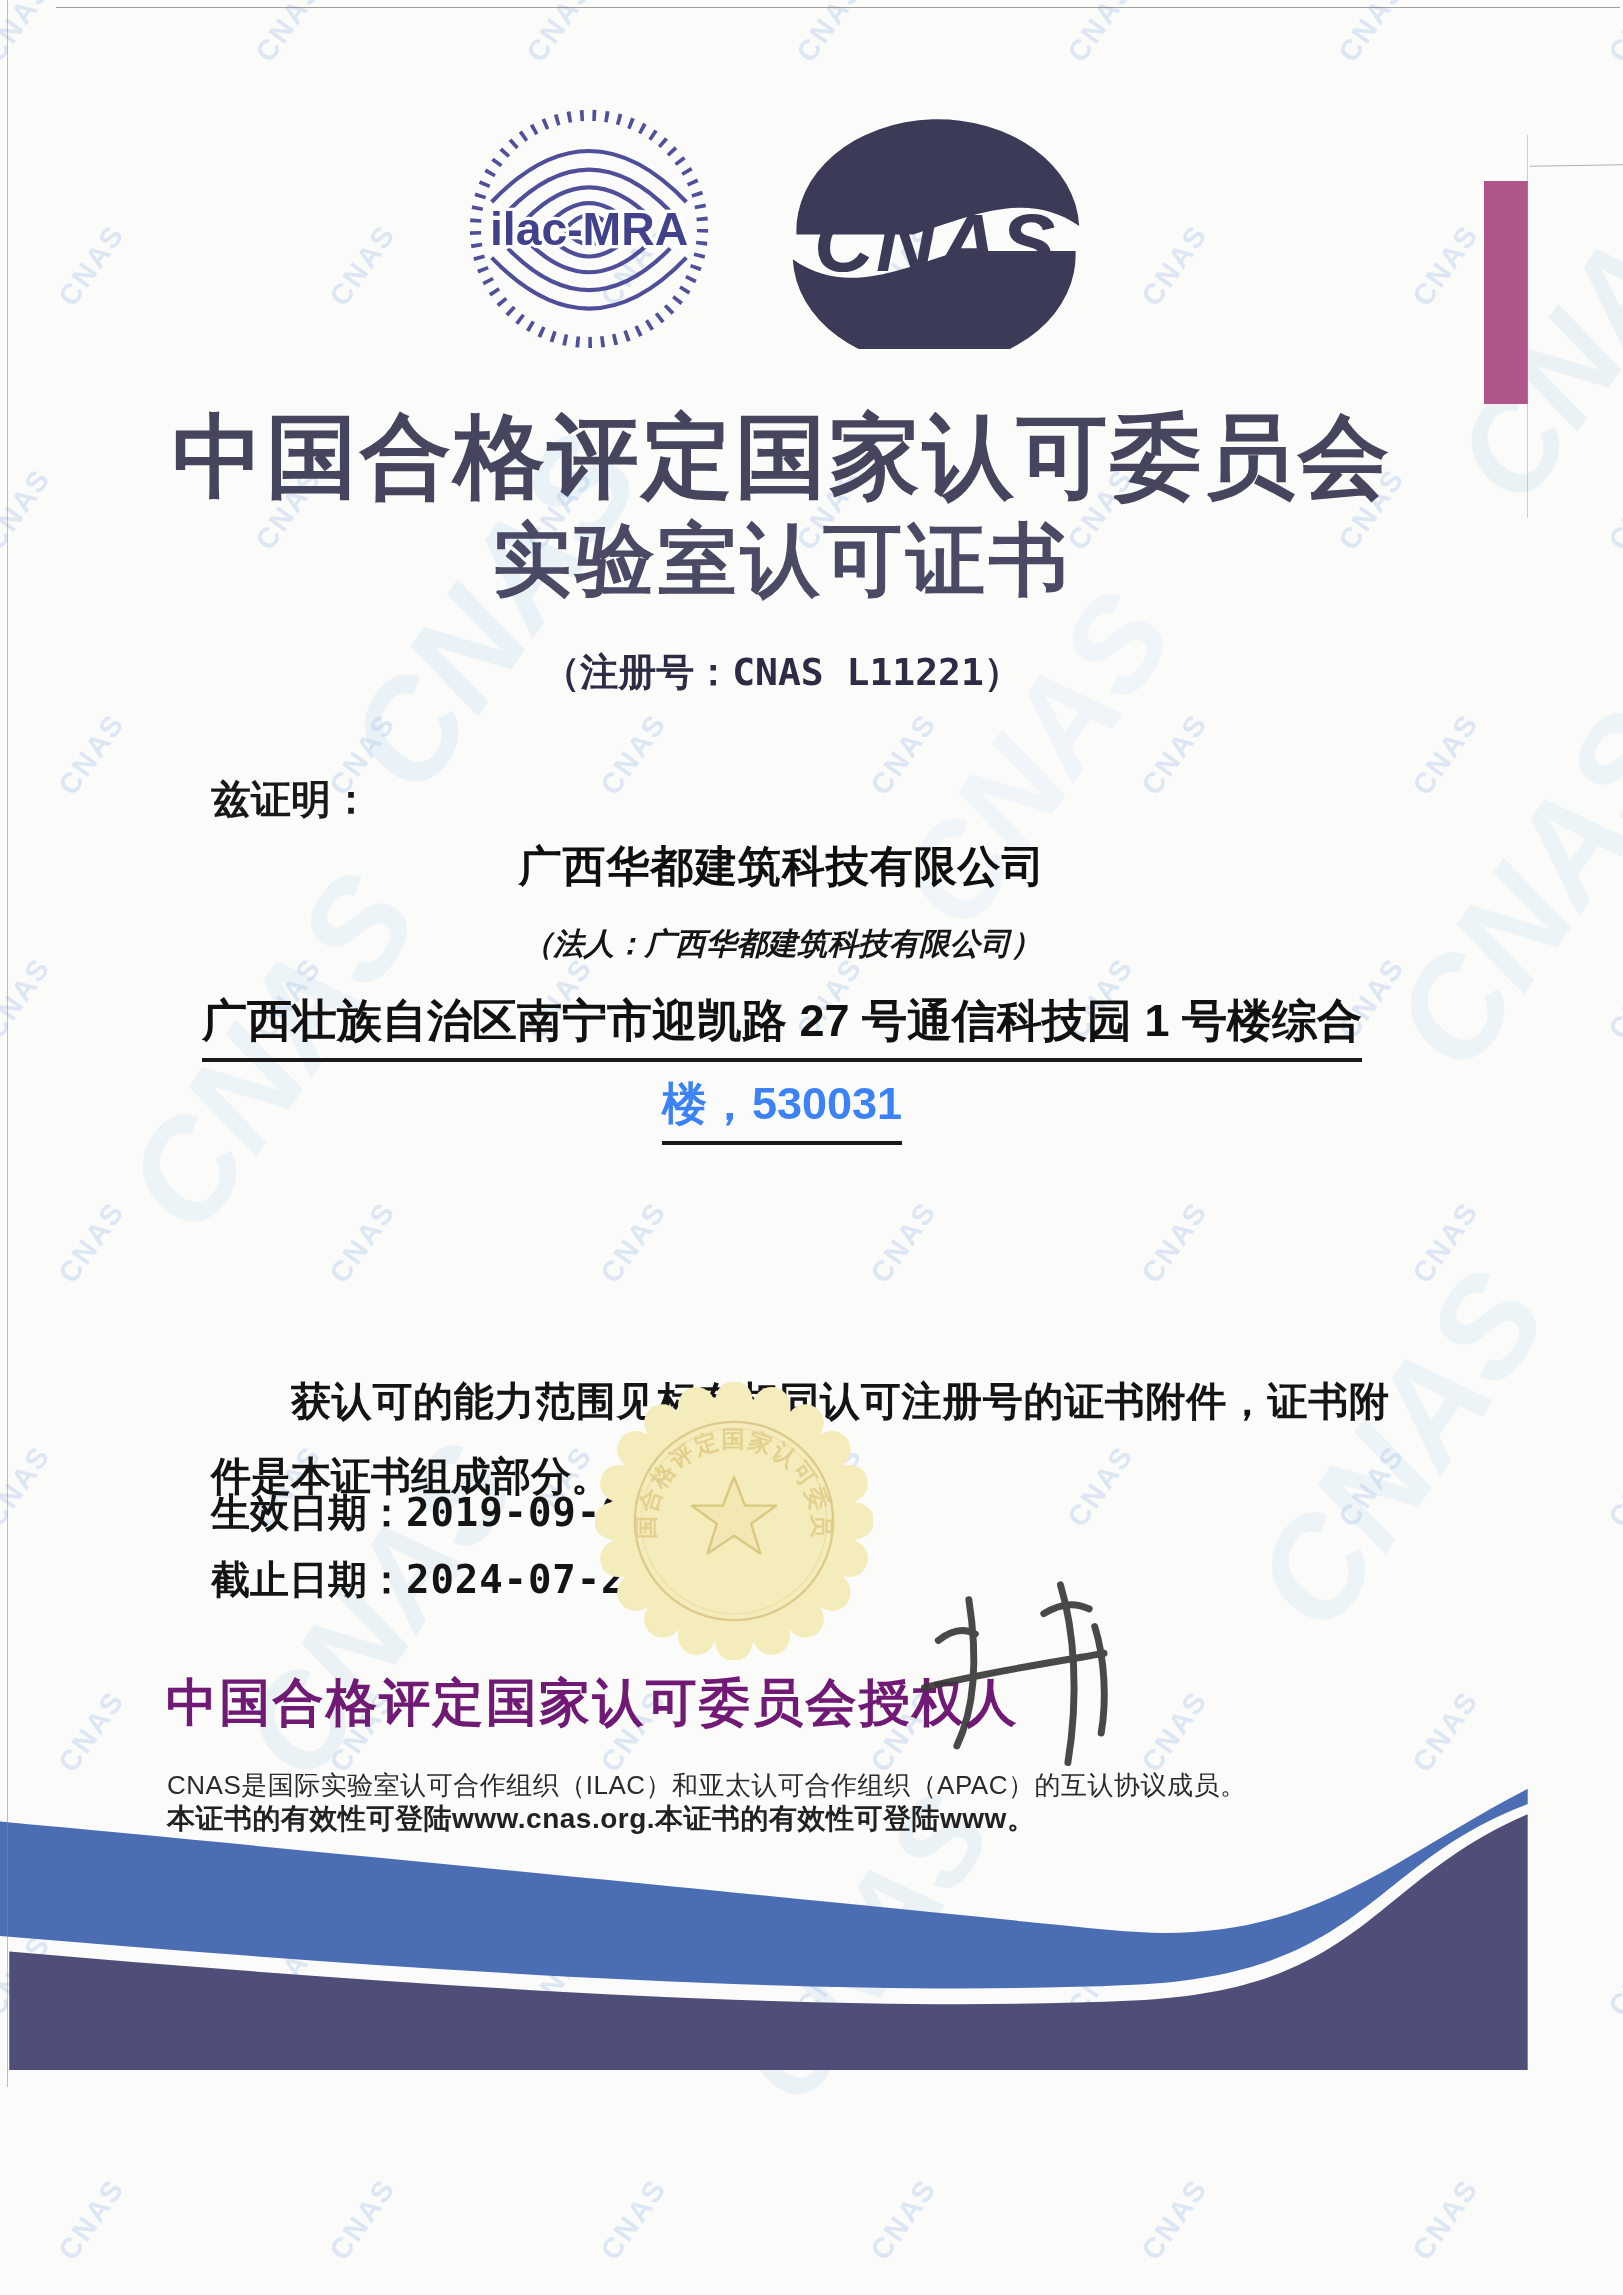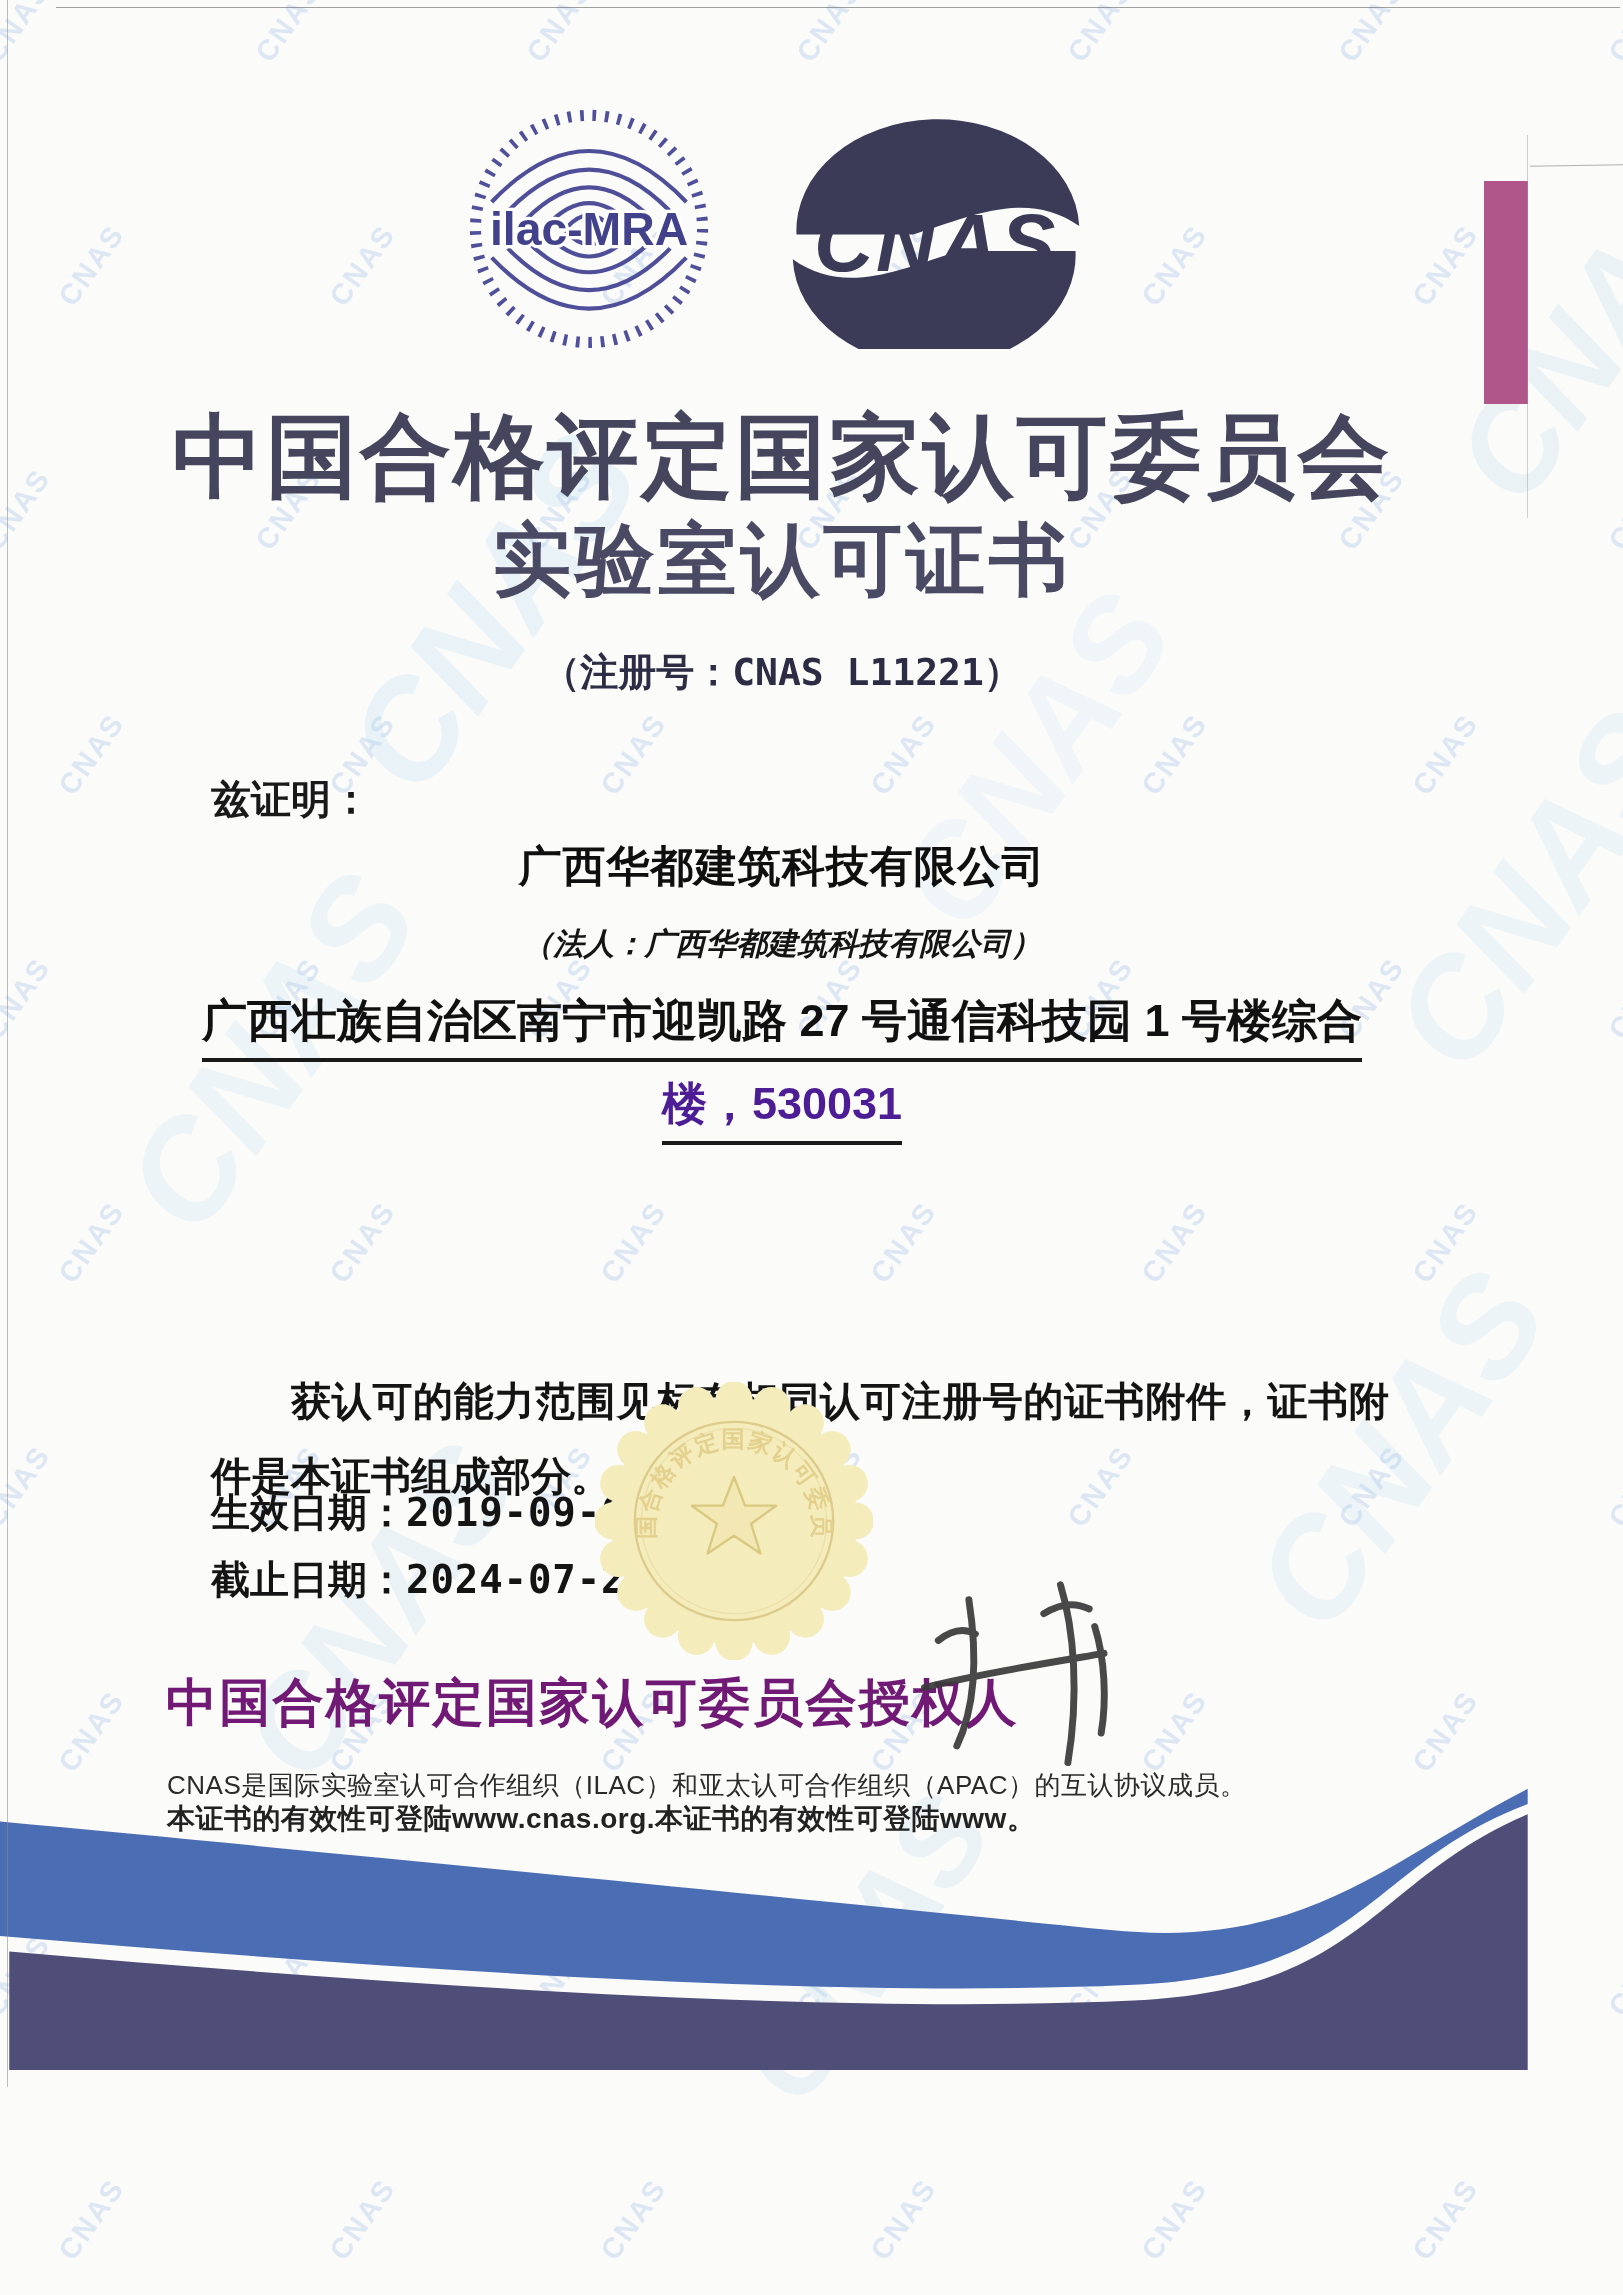--- a/index.html
+++ b/index.html
@@ -17,21 +17,21 @@
   .z2{z-index:2;} .z3{z-index:3;} .z5{z-index:5;}
   .title{top:396px;font-size:91px;font-weight:700;letter-spacing:2.8px;color:#45455d;}
   .subtitle{top:508px;font-size:79px;font-weight:700;letter-spacing:3.7px;color:#4a4a64;}
   .regline{top:647px;font-size:38px;font-weight:700;color:#2c2c45;}
   .regline .mono{font-family:"DejaVu Sans Mono",monospace;font-weight:700;}
   .intro{left:211px;top:772px;font-size:40px;font-weight:700;color:#191919;}
   .company{top:838px;font-size:43px;font-weight:800;letter-spacing:0.9px;color:#0f0f0f;}
   .legal{top:924px;font-size:30.5px;font-weight:700;font-style:italic;color:#151515;}
   .addr1{top:991px;font-size:45px;font-weight:800;color:#111;}
   .addr1 span,.addr2 span{display:inline-block;border-bottom:4.6px solid #1a1a1a;padding-bottom:7.4px;}
-  .addr2{top:1074px;font-size:45px;font-weight:800;color:#4c1d95;}
+  .addr2{top:1074px;font-size:45px;font-weight:800;color:#3b82f6;}
   .para{left:211px;width:1178px;font-size:40px;line-height:75px;text-align:justify;
         font-weight:600;color:#141414;}
   .p1{top:1148px;text-indent:80px;}
   .p2{top:1364px;text-indent:80px;}
   .dateline{left:211px;font-size:39px;font-weight:700;color:#141414;}
   .dateline .mono{font-family:"DejaVu Sans Mono",monospace;font-weight:700;letter-spacing:0.9px;}
   .d1{top:1486px;} .d2{top:1553px;}
   .auth{left:166px;top:1669px;font-size:51px;font-weight:700;letter-spacing:2.3px;color:#701a75;}
   .fline{left:167px;font-size:26px;font-weight:500;color:#2a2a2a;letter-spacing:0.5px;}
   .f1{top:1737px;} .f2{top:1768px;}

